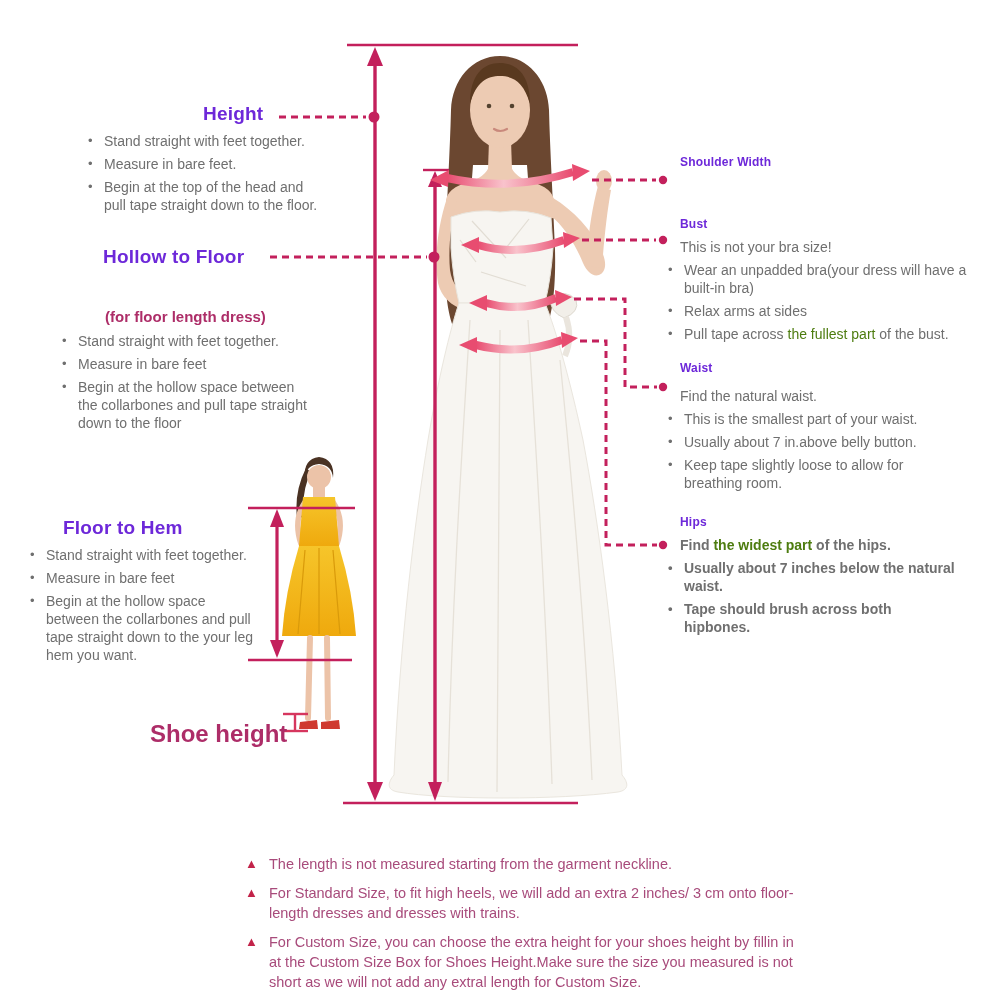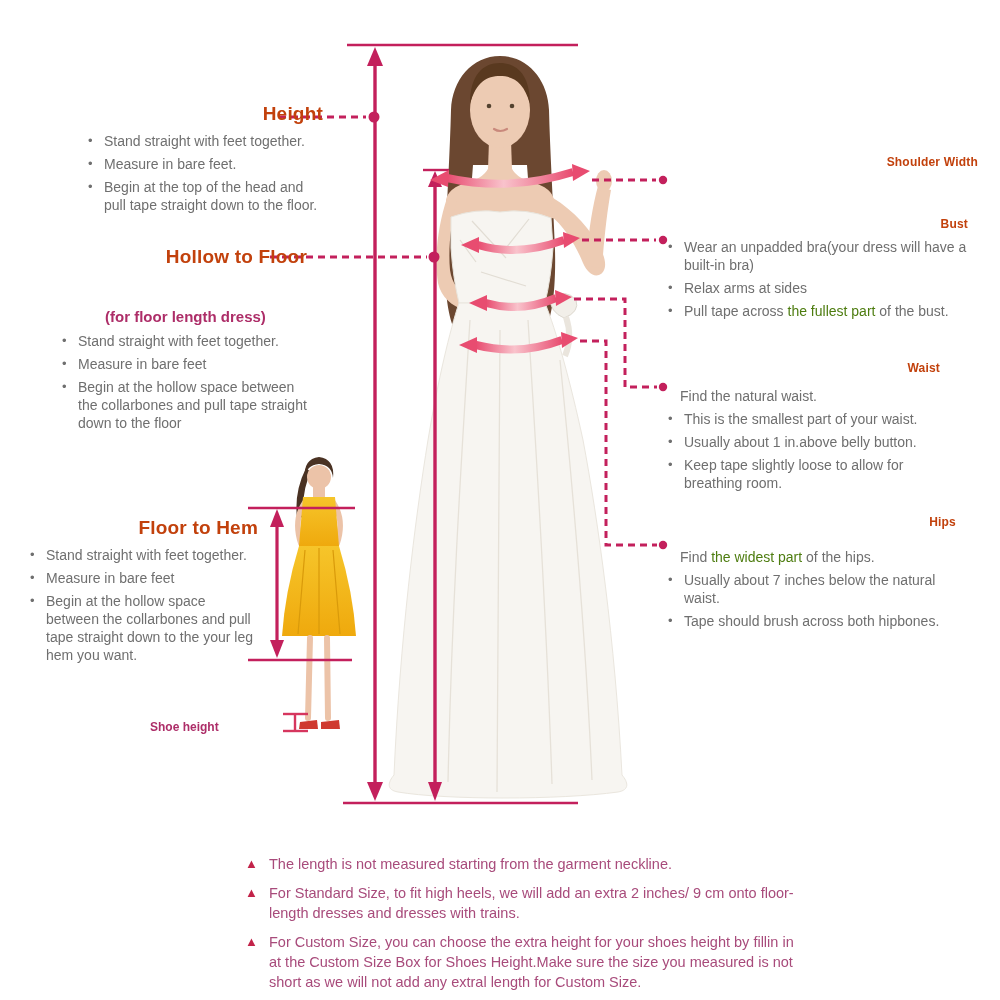--- a/index.html
+++ b/index.html
@@ -4,32 +4,32 @@
 <style>
   html,body{margin:0;padding:0;}
   body{
     width:1000px;height:1000px;background:#ffffff;
     font-family:"Liberation Sans", sans-serif;
     position:relative;overflow:hidden;
   }
   .stage{position:absolute;left:0;top:0;width:1000px;height:1000px;}
   svg.overlay{position:absolute;left:0;top:0;z-index:1;}
   .txt{position:absolute;z-index:2;}
-  .sec-title{font-weight:bold;color:#c2410c;font-size:19px;line-height:22px;letter-spacing:.2px;text-align:right;}
+  .sec-title{font-weight:bold;color:#6d28d9;font-size:19px;line-height:22px;letter-spacing:.2px;}
   .sec-title.right{font-size:12px;}
   .sec-sub{font-weight:bold;color:#ad2d68;font-size:15px;line-height:17px;margin-top:40px;}
   .bullets{margin-top:7px;}
   .bullet{display:flex;color:#6f6f6f;font-size:14px;line-height:18px;margin-bottom:5px;}
   .bullet .bm{width:16px;flex:0 0 16px;color:#6f6f6f;font-size:13px;line-height:18px;}
   .bullet .bt{flex:1;}
   .hl{color:#4d7c0f;}
   .notes .note{display:flex;color:#a84b7b;font-size:14.5px;line-height:20px;margin-bottom:9px;}
   .notes .tri{width:24px;flex:0 0 24px;color:#c22349;font-size:13px;line-height:20px;}
   .notes .nt{width:530px;}
-  .shoe-title{font-weight:bold;color:#ad2d68;font-size:12px;}
+  .shoe-title{font-weight:bold;color:#ad2d68;font-size:24px;}
 </style>
 </head>
 <body>
 
 <div class="stage">
 
   <svg class="overlay" width="1000" height="1000" viewBox="0 0 1000 1000">
     <defs>
       <linearGradient id="arcGrad" x1="0%" y1="0%" x2="100%" y2="0%">
         <stop offset="0%" stop-color="#e84c70"></stop>
@@ -222,20 +222,24 @@
   <div class="txt shoe-title" style="left:150px;top:720px;">Shoe height</div>
 
   <div class="txt" style="left:668px;top:151px;width:310px;">
     <div class="sec-title right" style="padding-left:12px;">Shoulder Width</div>
   </div>
 
   <div class="txt" style="left:668px;top:213px;width:300px;">
     <div class="sec-title right" style="padding-left:12px;">Bust</div>
     <div class="bullets" style="margin-top:3px;">
       <div class="bullet">
+          <span class="bm" style="width:12px;flex-basis:12px;"></span>
+          <span class="bt">This is not your bra size!</span>
+        </div>
+      <div class="bullet">
           <span class="bm">•</span>
           <span class="bt">Wear an unpadded bra(your dress will have a built-in bra)</span>
         </div>
       <div class="bullet">
           <span class="bm">•</span>
           <span class="bt">Relax arms at sides</span>
         </div>
       <div class="bullet">
           <span class="bm">•</span>
           <span class="bt"><span>Pull tape across </span><span class="hl">the fullest part</span><span> of the bust.</span></span>
@@ -249,32 +253,32 @@
       <div class="bullet">
           <span class="bm" style="width:12px;flex-basis:12px;"></span>
           <span class="bt">Find the natural waist.</span>
         </div>
       <div class="bullet">
           <span class="bm">•</span>
           <span class="bt">This is the smallest part of your waist.</span>
         </div>
       <div class="bullet">
           <span class="bm">•</span>
-          <span class="bt">Usually about 1 in.above belly button.</span>
+          <span class="bt">Usually about 7 in.above belly button.</span>
         </div>
       <div class="bullet">
           <span class="bm">•</span>
           <span class="bt">Keep tape slightly loose to allow for breathing room.</span>
         </div>
     </div>
   </div>
 
   <div class="txt" style="left:668px;top:511px;width:288px;">
     <div class="sec-title right" style="padding-left:12px;">Hips</div>
-    <div class="bullets" style="margin-top:15px;">
+    <div class="bullets" style="margin-top:3px;font-weight:bold;">
       <div class="bullet">
           <span class="bm" style="width:12px;flex-basis:12px;"></span>
           <span class="bt"><span>Find </span><span class="hl">the widest part</span><span> of the hips.</span></span>
         </div>
       <div class="bullet">
           <span class="bm">•</span>
           <span class="bt">Usually about 7 inches below the natural waist.</span>
         </div>
       <div class="bullet">
           <span class="bm">•</span>
@@ -283,21 +287,21 @@
     </div>
   </div>
 
   <div class="txt notes" style="left:245px;top:854px;width:560px;">
     <div class="note">
         <span class="tri">▲</span>
         <span class="nt">The length is not measured starting from the garment neckline.</span>
       </div>
     <div class="note">
         <span class="tri">▲</span>
-        <span class="nt">For Standard Size, to fit high heels, we will add an extra 2 inches/ 9  cm onto floor-length dresses and dresses with trains.</span>
+        <span class="nt">For Standard Size, to fit high heels, we will add an extra 2 inches/ 3  cm onto floor-length dresses and dresses with trains.</span>
       </div>
     <div class="note">
         <span class="tri">▲</span>
         <span class="nt">For Custom Size, you can choose the extra height for your shoes height by fillin in at the Custom Size Box for Shoes Height.Make sure the size you measured is not short as we will not add any extral length for Custom Size.</span>
       </div>
   </div>
 
 </div>
 
 </body></html>

